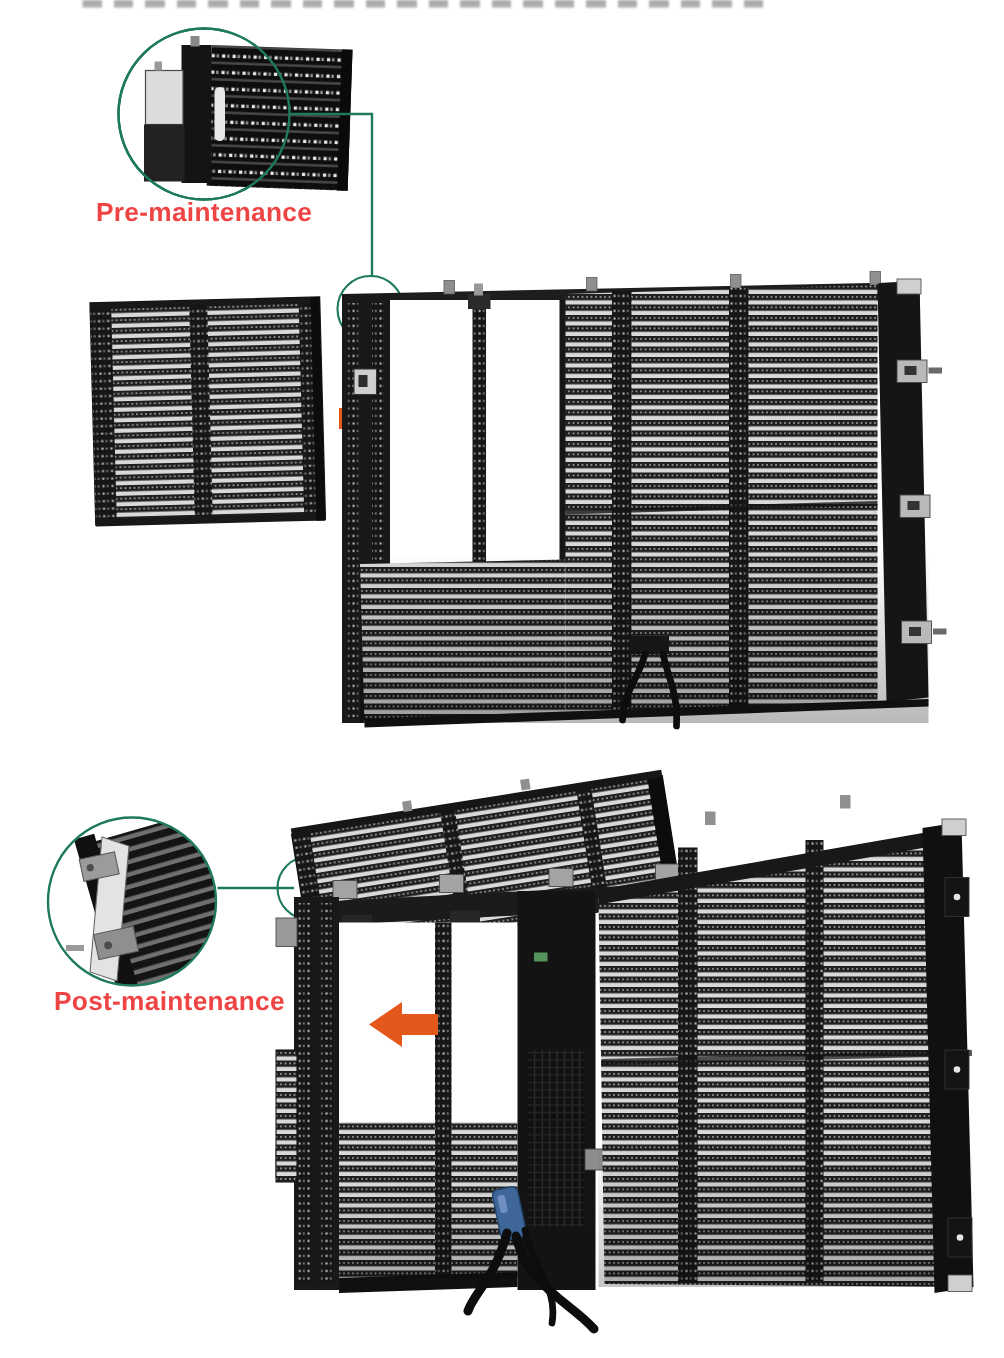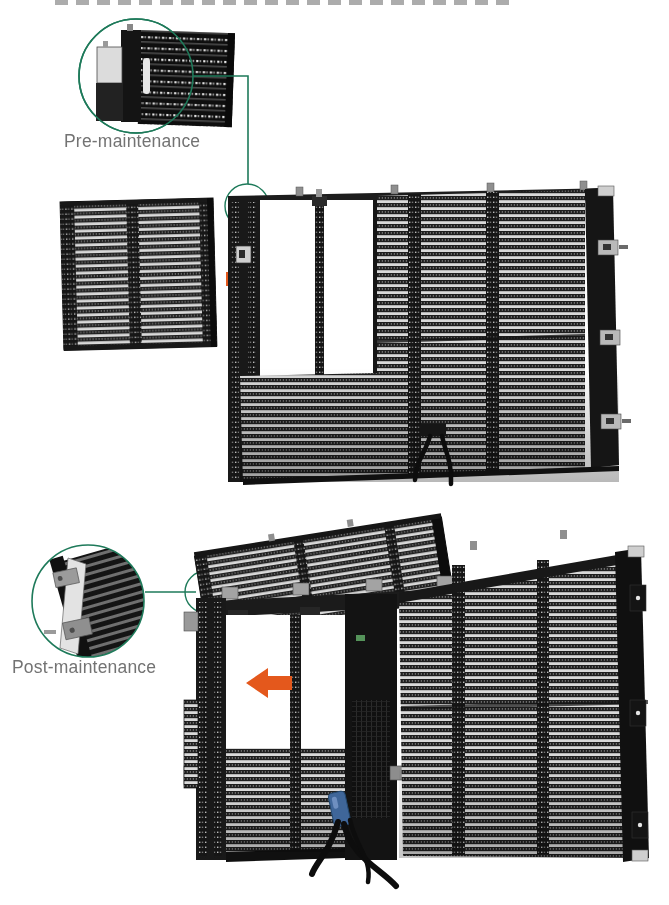--- a/index.html
+++ b/index.html
@@ -7,27 +7,27 @@
     width:669px;height:905px;
     background:#ffffff;
     position:relative;
     overflow:hidden;
     font-family:"Liberation Sans", sans-serif;
   }
   .figure-svg{position:absolute;left:0;top:0;}
   .callout-label{
     position:absolute;
     font-size:17.5px;
-    font-weight:400;
-    color:#737373;
+    font-weight:700;
+    color:#ef4444;
     letter-spacing:.2px;
     white-space:nowrap;
   }
   #pre-label{left:64px;top:131px;}
-  #post-label{left:12px;top:657px;}
+  #post-label{left:36px;top:657px;}
   .cropped-strip{
     position:absolute;left:55px;top:0;width:457px;height:5px;
     background:repeating-linear-gradient(90deg,#4a4a4a 0 13px,rgba(0,0,0,0) 13px 21px);
     opacity:.45;filter:blur(.7px);
   }
 </style>
 </head>
 <body>
 
 <div class="cropped-strip"></div>

